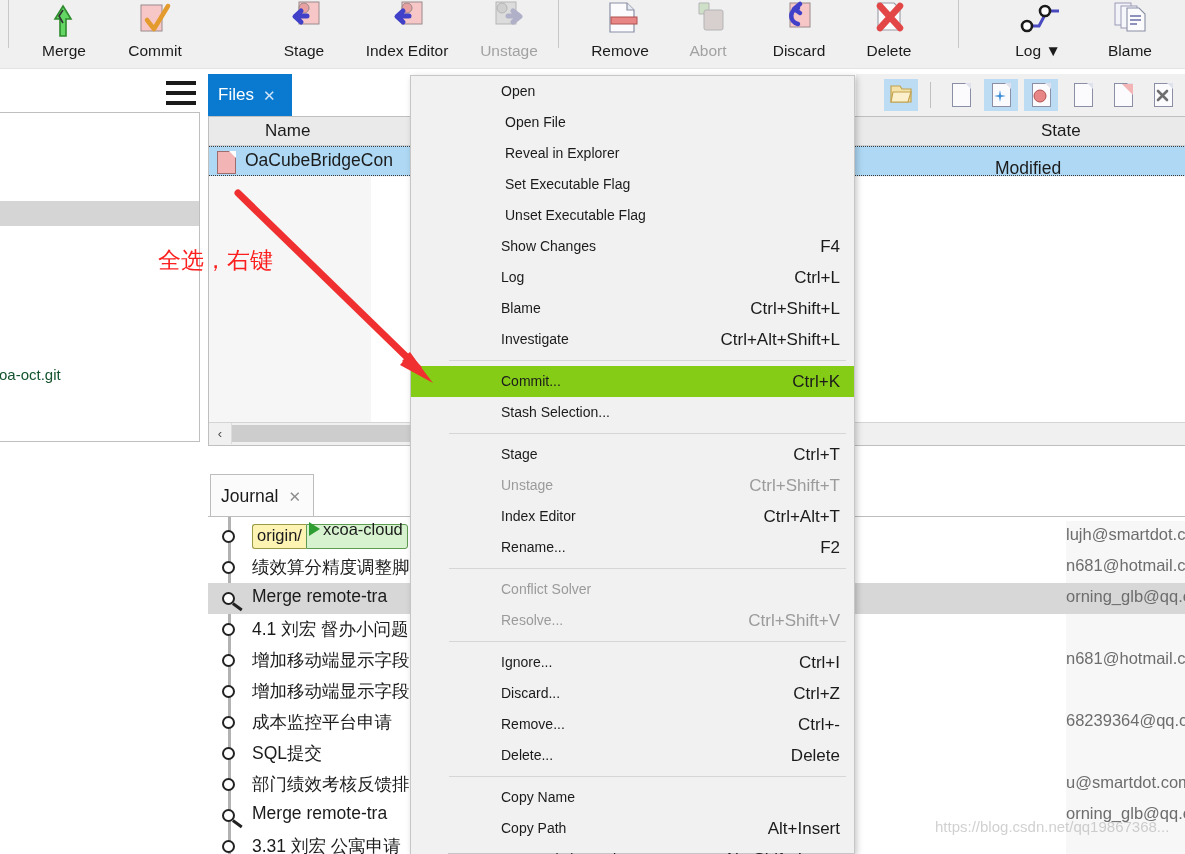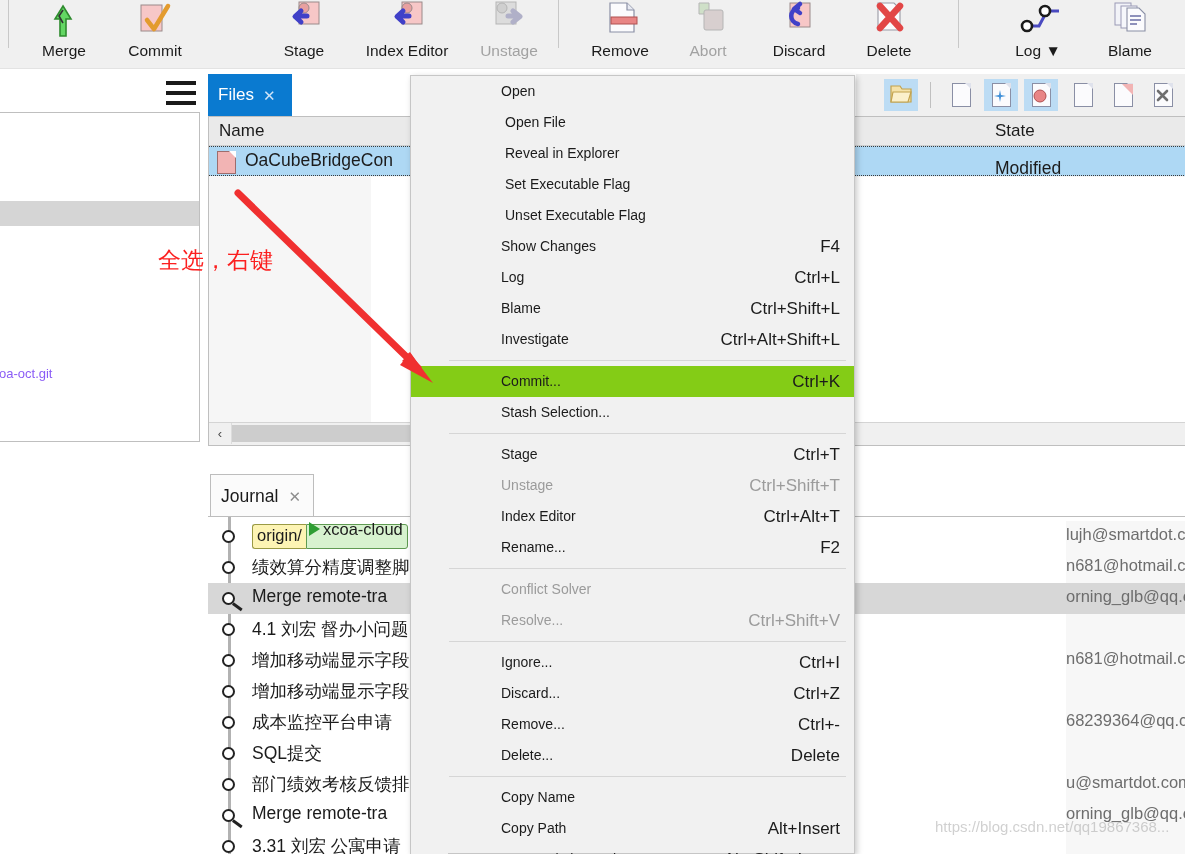--- a/index.html
+++ b/index.html
@@ -66,22 +66,22 @@
   }
   .left-row-sel {
     position: absolute;
     left: 0; top: 88px;
     width: 200px; height: 25px;
     background: #d5d5d5;
   }
   .left-repo-text {
     position: absolute;
     left: 0px; top: 253px;
-    font-size: 13px;
-    color: #8b5cf6;
+    font-size: 15px;
+    color: #14532d;
     white-space: nowrap;
   }
 
   
   .hamburger {
     position: absolute;
     left: 166px; top: 81px;
     width: 30px; height: 24px;
   }
   .hamburger i {
@@ -127,20 +127,21 @@
     left: 0; top: 0;
     width: 977px; height: 28px;
     background: #eaeaea;
     border-bottom: 1px solid #cfcfcf;
   }
   .files-header .col {
     position: absolute;
     top: 4px;
     font-size: 17px;
     color: #1b1b1b;
+    margin-left: 46px;
   }
   .files-row {
     position: absolute;
     left: 0; top: 29px;
     width: 977px; height: 30px;
     background: #aed8f4;
     border-top: 1px dotted #3b3b3b;
     border-bottom: 1px dotted #3b3b3b;
     box-sizing: border-box;
   }

